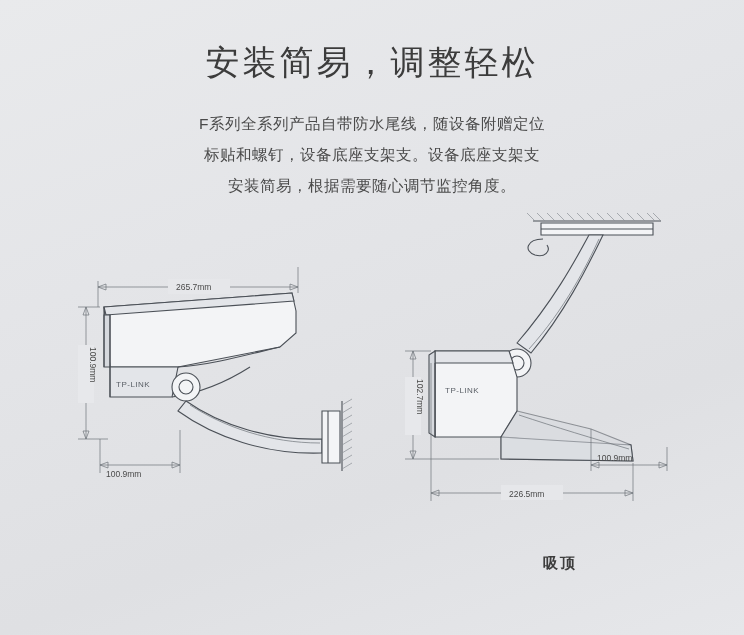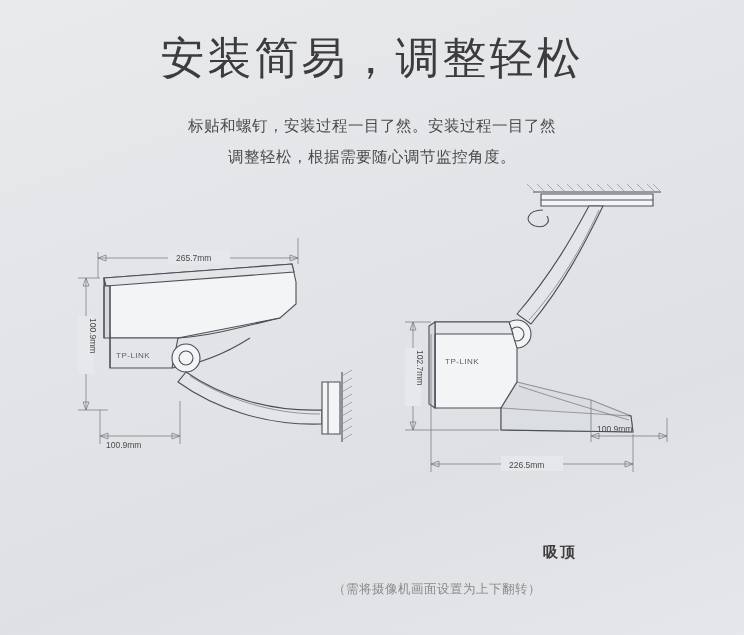--- a/index.html
+++ b/index.html
@@ -18,25 +18,25 @@
 
   .page {
     position: relative;
     width: 744px;
     height: 635px;
   }
 
   
   .heading {
     text-align: center;
-    font-size: 44px;
+    font-size: 34px;
     letter-spacing: 3px;
     color: #3c3c3c;
     font-weight: normal;
-    margin: 5px;
+    margin: 16px;
     padding-top: 24px;
     font-family: "Liberation Sans", sans-serif;
   }
 
   .subcopy {
     width: 470px;
     margin: 22px auto 0 auto;
     text-align: center;
     font-size: 15.5px;
     line-height: 31px;
@@ -106,22 +106,23 @@
   }
 </style>
 </head>
 <body>
 
 <div class="page">
 
   <h1 class="heading">安装简易，调整轻松</h1>
 
   <div class="subcopy">
-    <div>标贴和螺钉，安装过程一目了然。安装过程一目了然</div>
-    <div>调整轻松，根据需要随心调节监控角度。</div>
+    <div>F系列全系列产品自带防水尾线，随设备附赠定位</div>
+    <div>标贴和螺钉，设备底座支架支。设备底座支架支</div>
+    <div>安装简易，根据需要随心调节监控角度。</div>
   </div>
 
   <div class="diagrams">
 
     <div class="diagram left">
       <svg width="330" height="330" viewBox="0 0 330 330">
 
         <g>
           <line class="dim-line" x1="38" y1="66" x2="38" y2="92"></line>
           <line class="dim-line" x1="238" y1="52" x2="238" y2="78"></line>
@@ -277,15 +278,14 @@
           <path class="dim-line" d="M186 250 L194 247 L194 253 Z" fill="#6d7278"></path>
           <path class="dim-line" d="M262 250 L254 247 L254 253 Z" fill="#6d7278"></path>
           <text class="dim-text" x="192" y="246">100.9mm</text>
         </g>
       </svg>
     </div>
   </div>
 
   <div class="caption right">吸顶</div>
 
-  <div class="footnote">（需将摄像机画面设置为上下翻转）</div>
 
 </div>
 
 </body></html>

